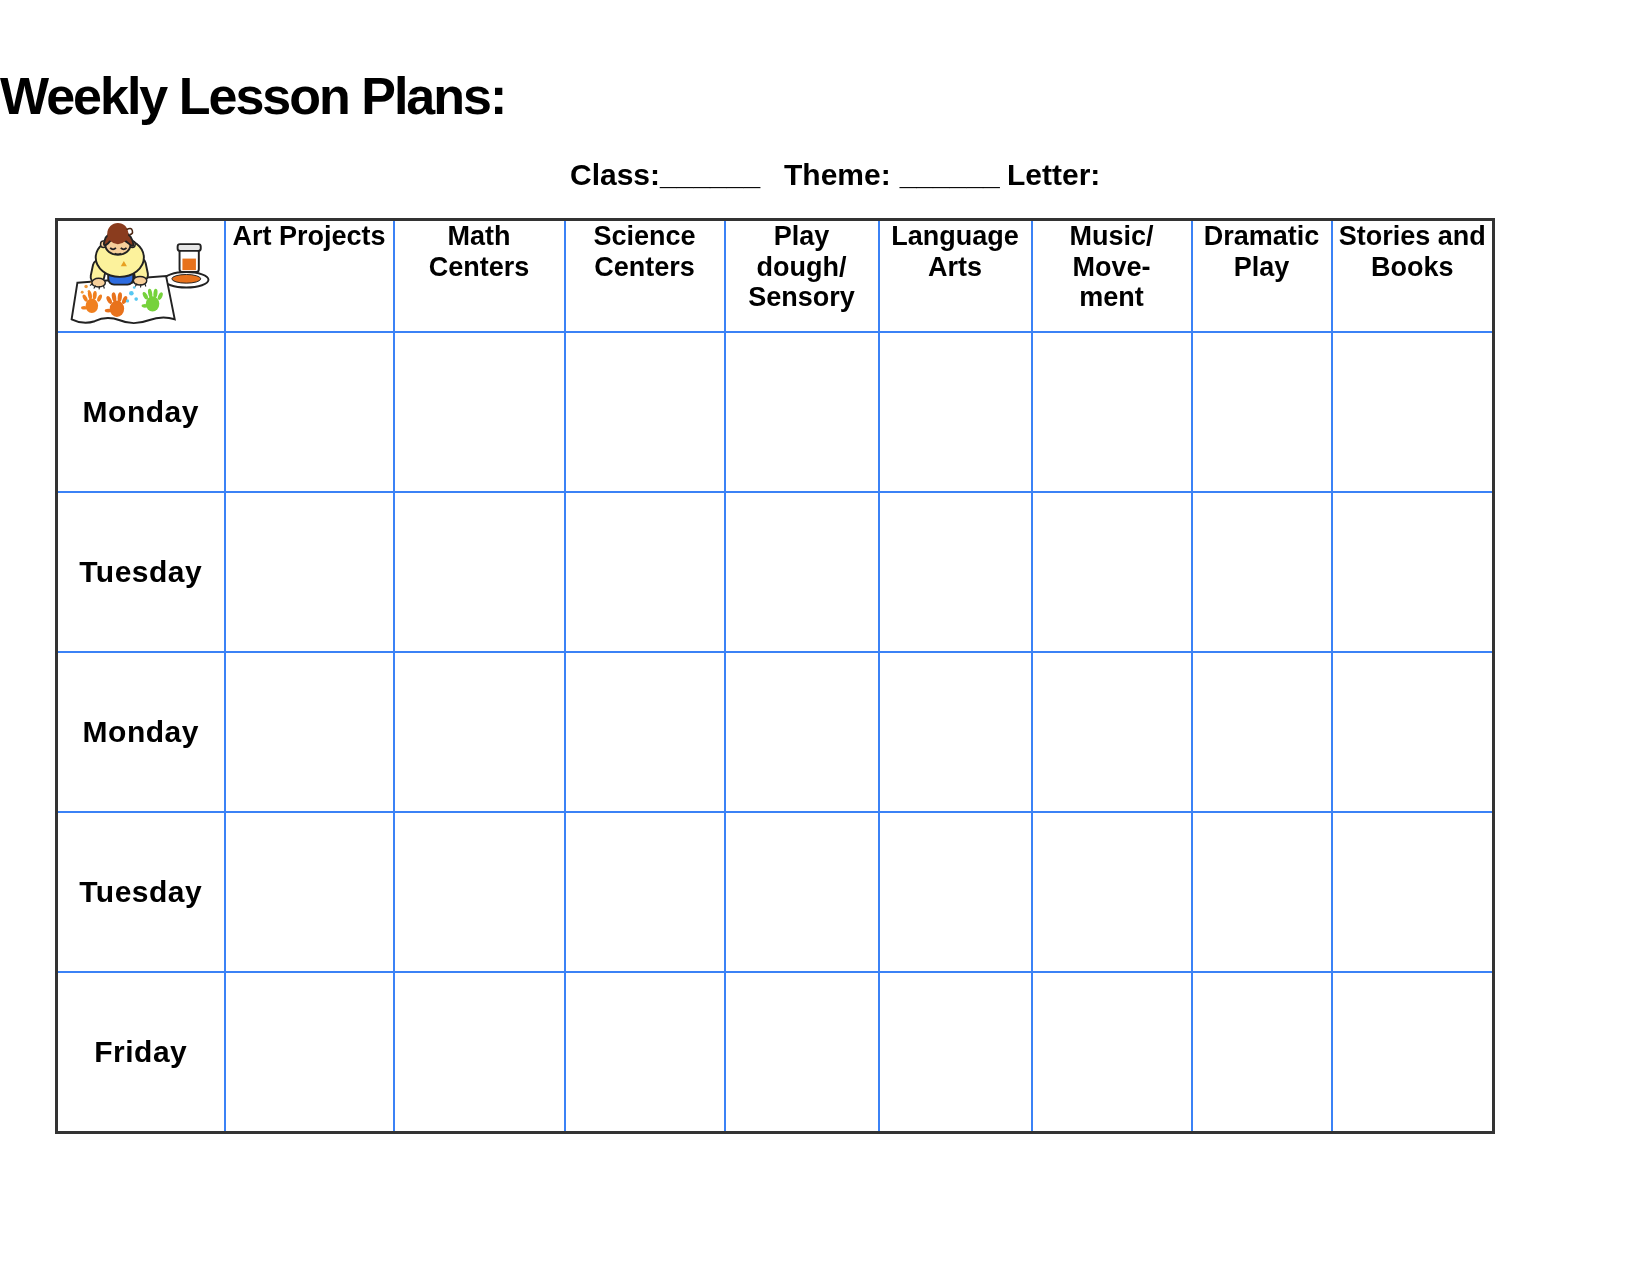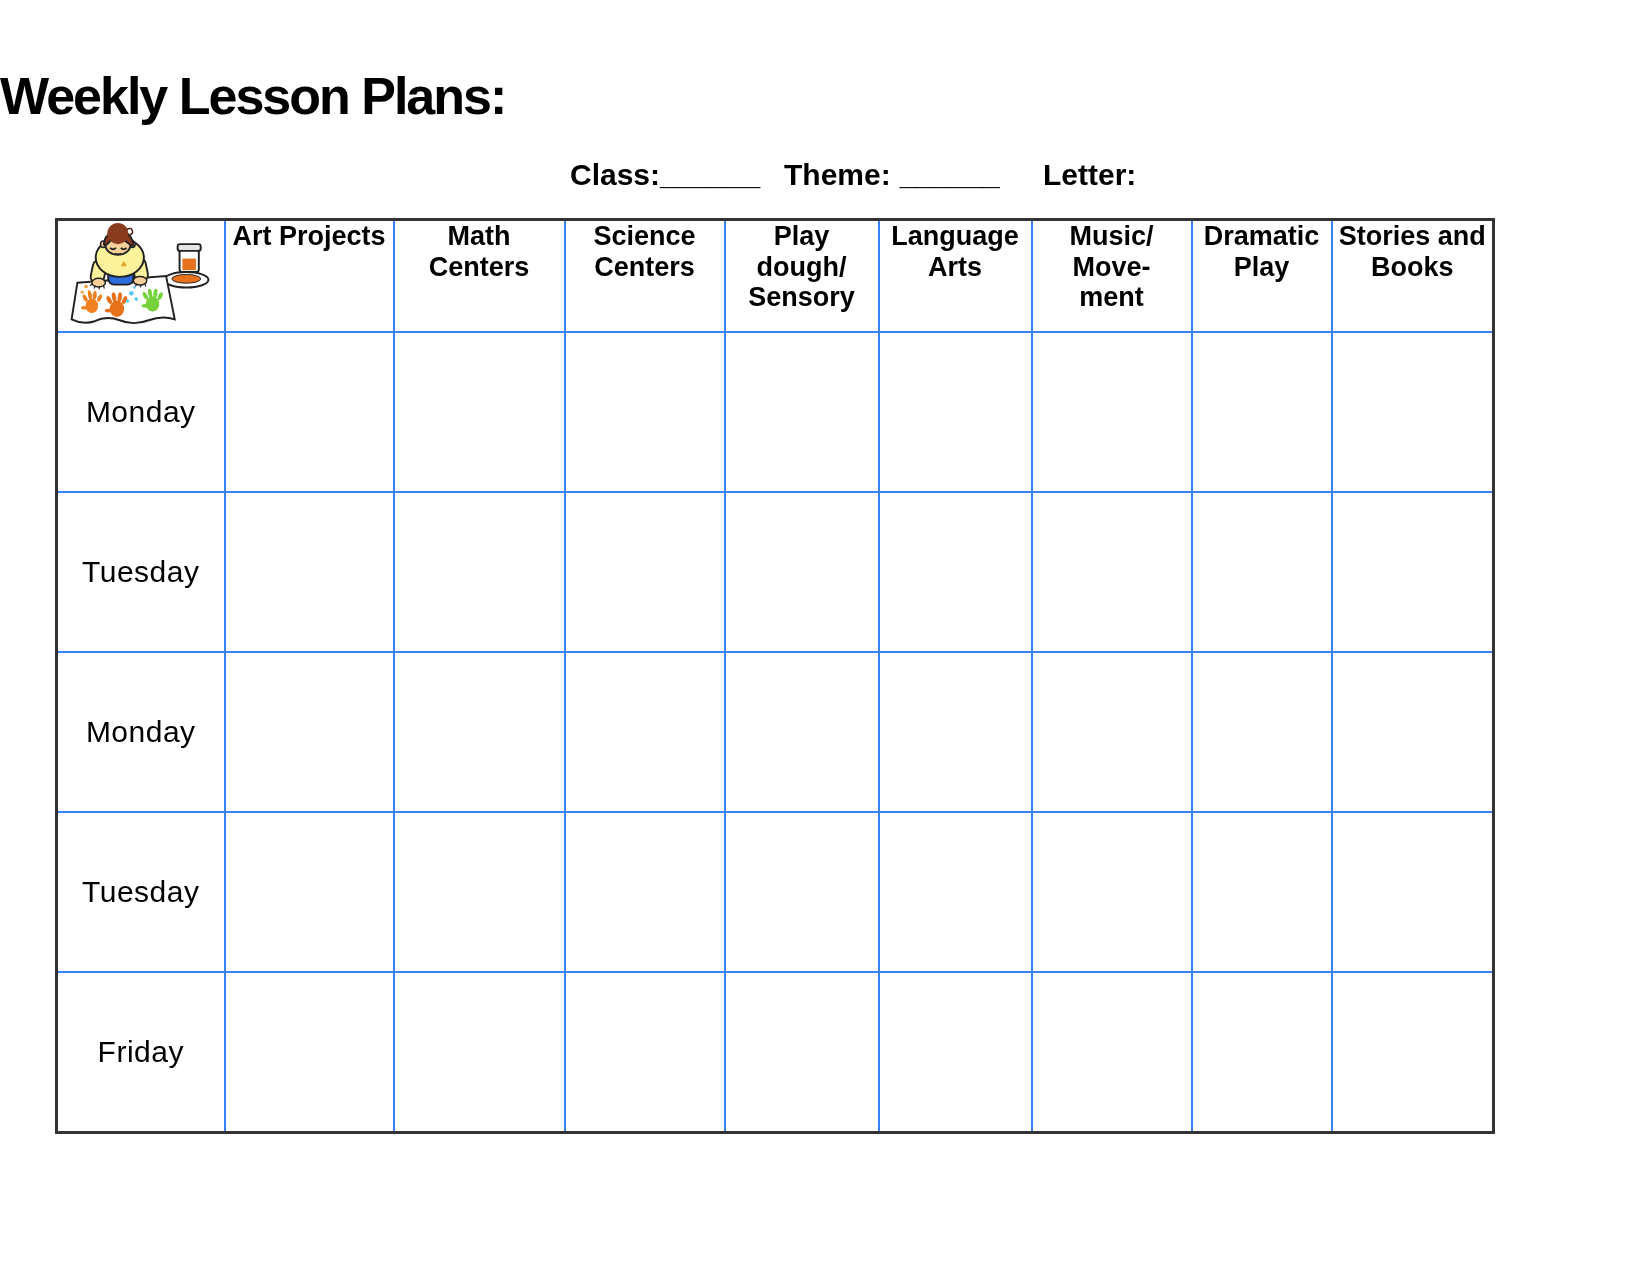--- a/index.html
+++ b/index.html
@@ -16,21 +16,21 @@
     top:66px;left:0;width:1650px;
     text-align:left;
     font-size:52px;
     font-weight:bold;
     letter-spacing:-2px;
   }
   .form-line{position:absolute;top:158px;left:0;width:1650px;height:40px;font-size:30px;font-weight:bold;padding-left:28px;}
   .form-item{position:absolute;top:0;white-space:nowrap;}
   #class-group{left:570px;}
   #theme-group{left:753px;margin-left:31px;}
-  #letter-group{left:1043px;}
+  #letter-group{left:1007px;}
   .blank{letter-spacing:0;}
   #theme-group .blank{margin-left:9px;}
 
   table.lesson-table{
     position:absolute;
     left:55px;top:218px;
     border-collapse:collapse;
     table-layout:fixed;
     border:3px solid #333;
   }
@@ -45,21 +45,21 @@
     padding-top:7px;
     font-size:27px;
     font-weight:bold;
     line-height:1.13;
     text-align:center;
     white-space:pre-line;
   }
   th.corner-cell{height:110px;vertical-align:middle;text-align:center;overflow:hidden;}
   th.day-cell{
     font-size:30px;
-    font-weight:normal;
+    font-weight:bold;
     letter-spacing:0.5px;
     text-align:center;
     vertical-align:middle;
     border-radius:18px;
   }
   tr.day-row{height:160px;}
   td.plan-cell{background:#fff;}
 </style>
 </head>
 <body>

